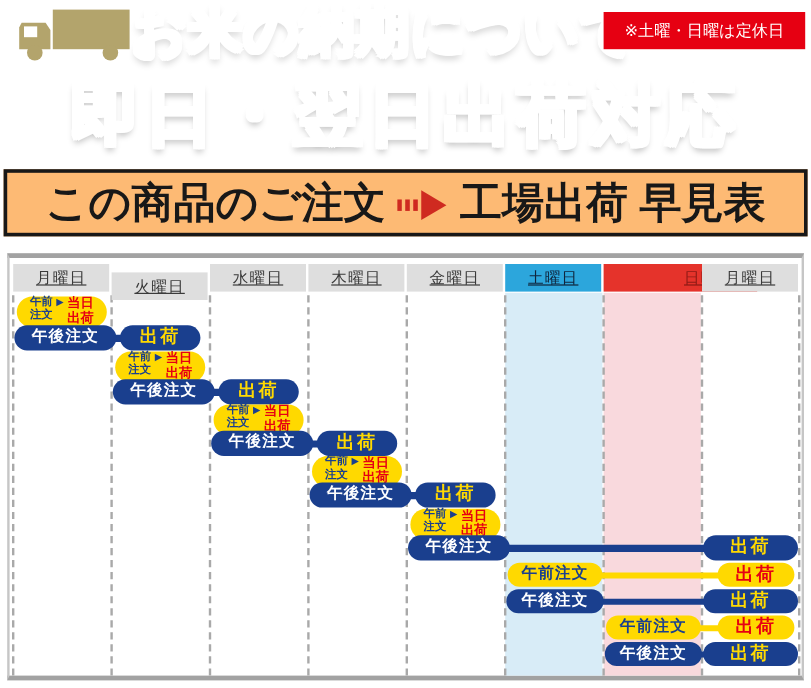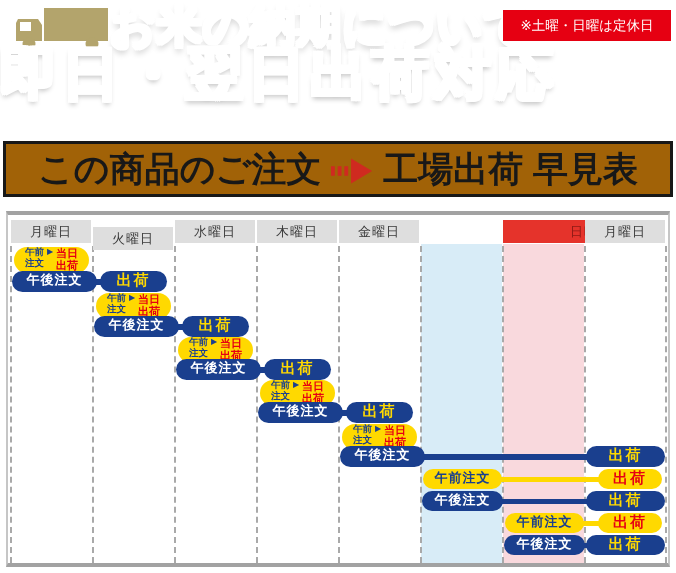--- a/index.html
+++ b/index.html
@@ -21,54 +21,54 @@
       -webkit-background-clip:text;background-clip:text;color:transparent;}
   }
   .closed-badge{
     position:absolute;left:503px;top:10px;width:168px;height:31px;
     background:var(--badge-red,#e60012);color:#fff;font-size:13.5px;font-weight:normal;
     display:flex;align-items:center;justify-content:center;white-space:nowrap;
   }
 
   
   .ship-title{
-    position:absolute;left:0;top:36px;width:676px;
+    position:absolute;left:0;top:58px;width:676px;text-align:center;
     font-size:57px;font-weight:800;letter-spacing:5px;white-space:nowrap;
     color:#b5102c;
     text-shadow:-2px -2px 0 #fff,2px -2px 0 #fff,-2px 2px 0 #fff,2px 2px 0 #fff,
                  0 -2px 0 #fff,0 2px 0 #fff,-2px 0 0 #fff,2px 0 0 #fff,
                  0 4px 5px rgba(0,0,0,.25);
   }
   @supports ((-webkit-background-clip:text)){
     .ship-title{background:linear-gradient(180deg,#da4b6e 0%,#8f0010 85%);
       -webkit-background-clip:text;background-clip:text;color:transparent;}
   }
 
   
   .ref-banner{
     position:absolute;left:3px;top:141px;width:664px;height:50px;
-    border:3px solid #181818;background:#a16207;
+    border:3px solid #181818;background:#fdba74;
     display:flex;align-items:center;justify-content:center;gap:10px;
   }
   .ref-text{font-size:35px;font-weight:800;color:#181818;white-space:nowrap;letter-spacing:0px;}
   .ref-arrow{width:42px;height:28px;flex:0 0 auto;margin-top:3px;}
 
   
   .sched{
     position:absolute;left:6px;top:211px;width:660px;height:348px;background:#fff;
     border-top:4px solid #a2a2a2;border-bottom:4px solid #a2a2a2;
     border-left:2px solid #c6c6c6;border-right:2px solid #c6c6c6;
   }
   
   .band{position:absolute;z-index:0;}
   .vline{position:absolute;width:0;border-left:2px dashed #a9a9a9;z-index:1;}
   .day-header{
     position:absolute;height:23px;background:var(--header-gray,#dedede);
     color:#3a3a3a;font-size:13px;display:flex;align-items:center;justify-content:center;
-    z-index:2;letter-spacing:1px;
+    z-index:2;letter-spacing:1px;text-decoration:underline;
   }
   .day-header.saturday{background:var(--sat-header,#2ca6dc);color:#10253d;}
   .day-header.sunday{background:var(--sun-header,#e5332b);color:#8c1a15;}
   .connector{position:absolute;z-index:2;border-radius:3px;}
   .pill{
     position:absolute;z-index:3;border-radius:12px;
     display:flex;align-items:flex-start;justify-content:center;
     font-weight:bold;white-space:nowrap;
   }
   .pill.navy{background:var(--navy,#1a3f8e);color:#fff;font-size:13px;letter-spacing:1px;}
@@ -118,20 +118,21 @@
       <div class="vline" style="left: 330px; top: 31px; width: 0px; height: 317px;"></div>
       <div class="vline" style="left: 412px; top: 31px; width: 0px; height: 317px;"></div>
       <div class="vline" style="left: 494px; top: 31px; width: 0px; height: 317px;"></div>
       <div class="vline" style="left: 576px; top: 31px; width: 0px; height: 317px;"></div>
       <div class="vline" style="left: 657px; top: 31px; width: 0px; height: 317px;"></div>
       <div class="day-header weekday" style="left: 3px; top: 5px; width: 80px; height: 23px;">月曜日</div>
       <div class="day-header weekday" style="left: 85px; top: 12px; width: 80px; height: 23px;">火曜日</div>
       <div class="day-header weekday" style="left: 167px; top: 5px; width: 80px; height: 23px;">水曜日</div>
       <div class="day-header weekday" style="left: 249px; top: 5px; width: 80px; height: 23px;">木曜日</div>
       <div class="day-header weekday" style="left: 331px; top: 5px; width: 80px; height: 23px;">金曜日</div>
+      <div class="day-header saturday" style="left: 413px; top: 5px; width: 80px; height: 23px;">土曜日</div>
       <div class="day-header sunday" style="left: 495px; top: 5px; width: 80px; height: 23px; padding-left: 48px;">日曜日</div>
       <div class="day-header weekday" style="left: 577px; top: 5px; width: 80px; height: 23px;">月曜日</div>
       <div class="pill mini" style="left: 6px; top: 32px; width: 75px; height: 26px;">
         <span class="mp-col">午前<br>注文</span>
         <span class="mp-arrow">▶</span>
         <span class="mp-col mp-red">当日<br>出荷</span>
       </div>
       <div class="connector" style="left: 47px; top: 64px; width: 77px; height: 6px; background: var(--navy);"></div>
       <div class="pill navy" style="left: 4px; top: 56px; width: 85px; height: 21px;">午後注文</div>
       <div class="pill navy-ship" style="left: 92px; top: 56px; width: 67px; height: 21px;">出荷</div>

